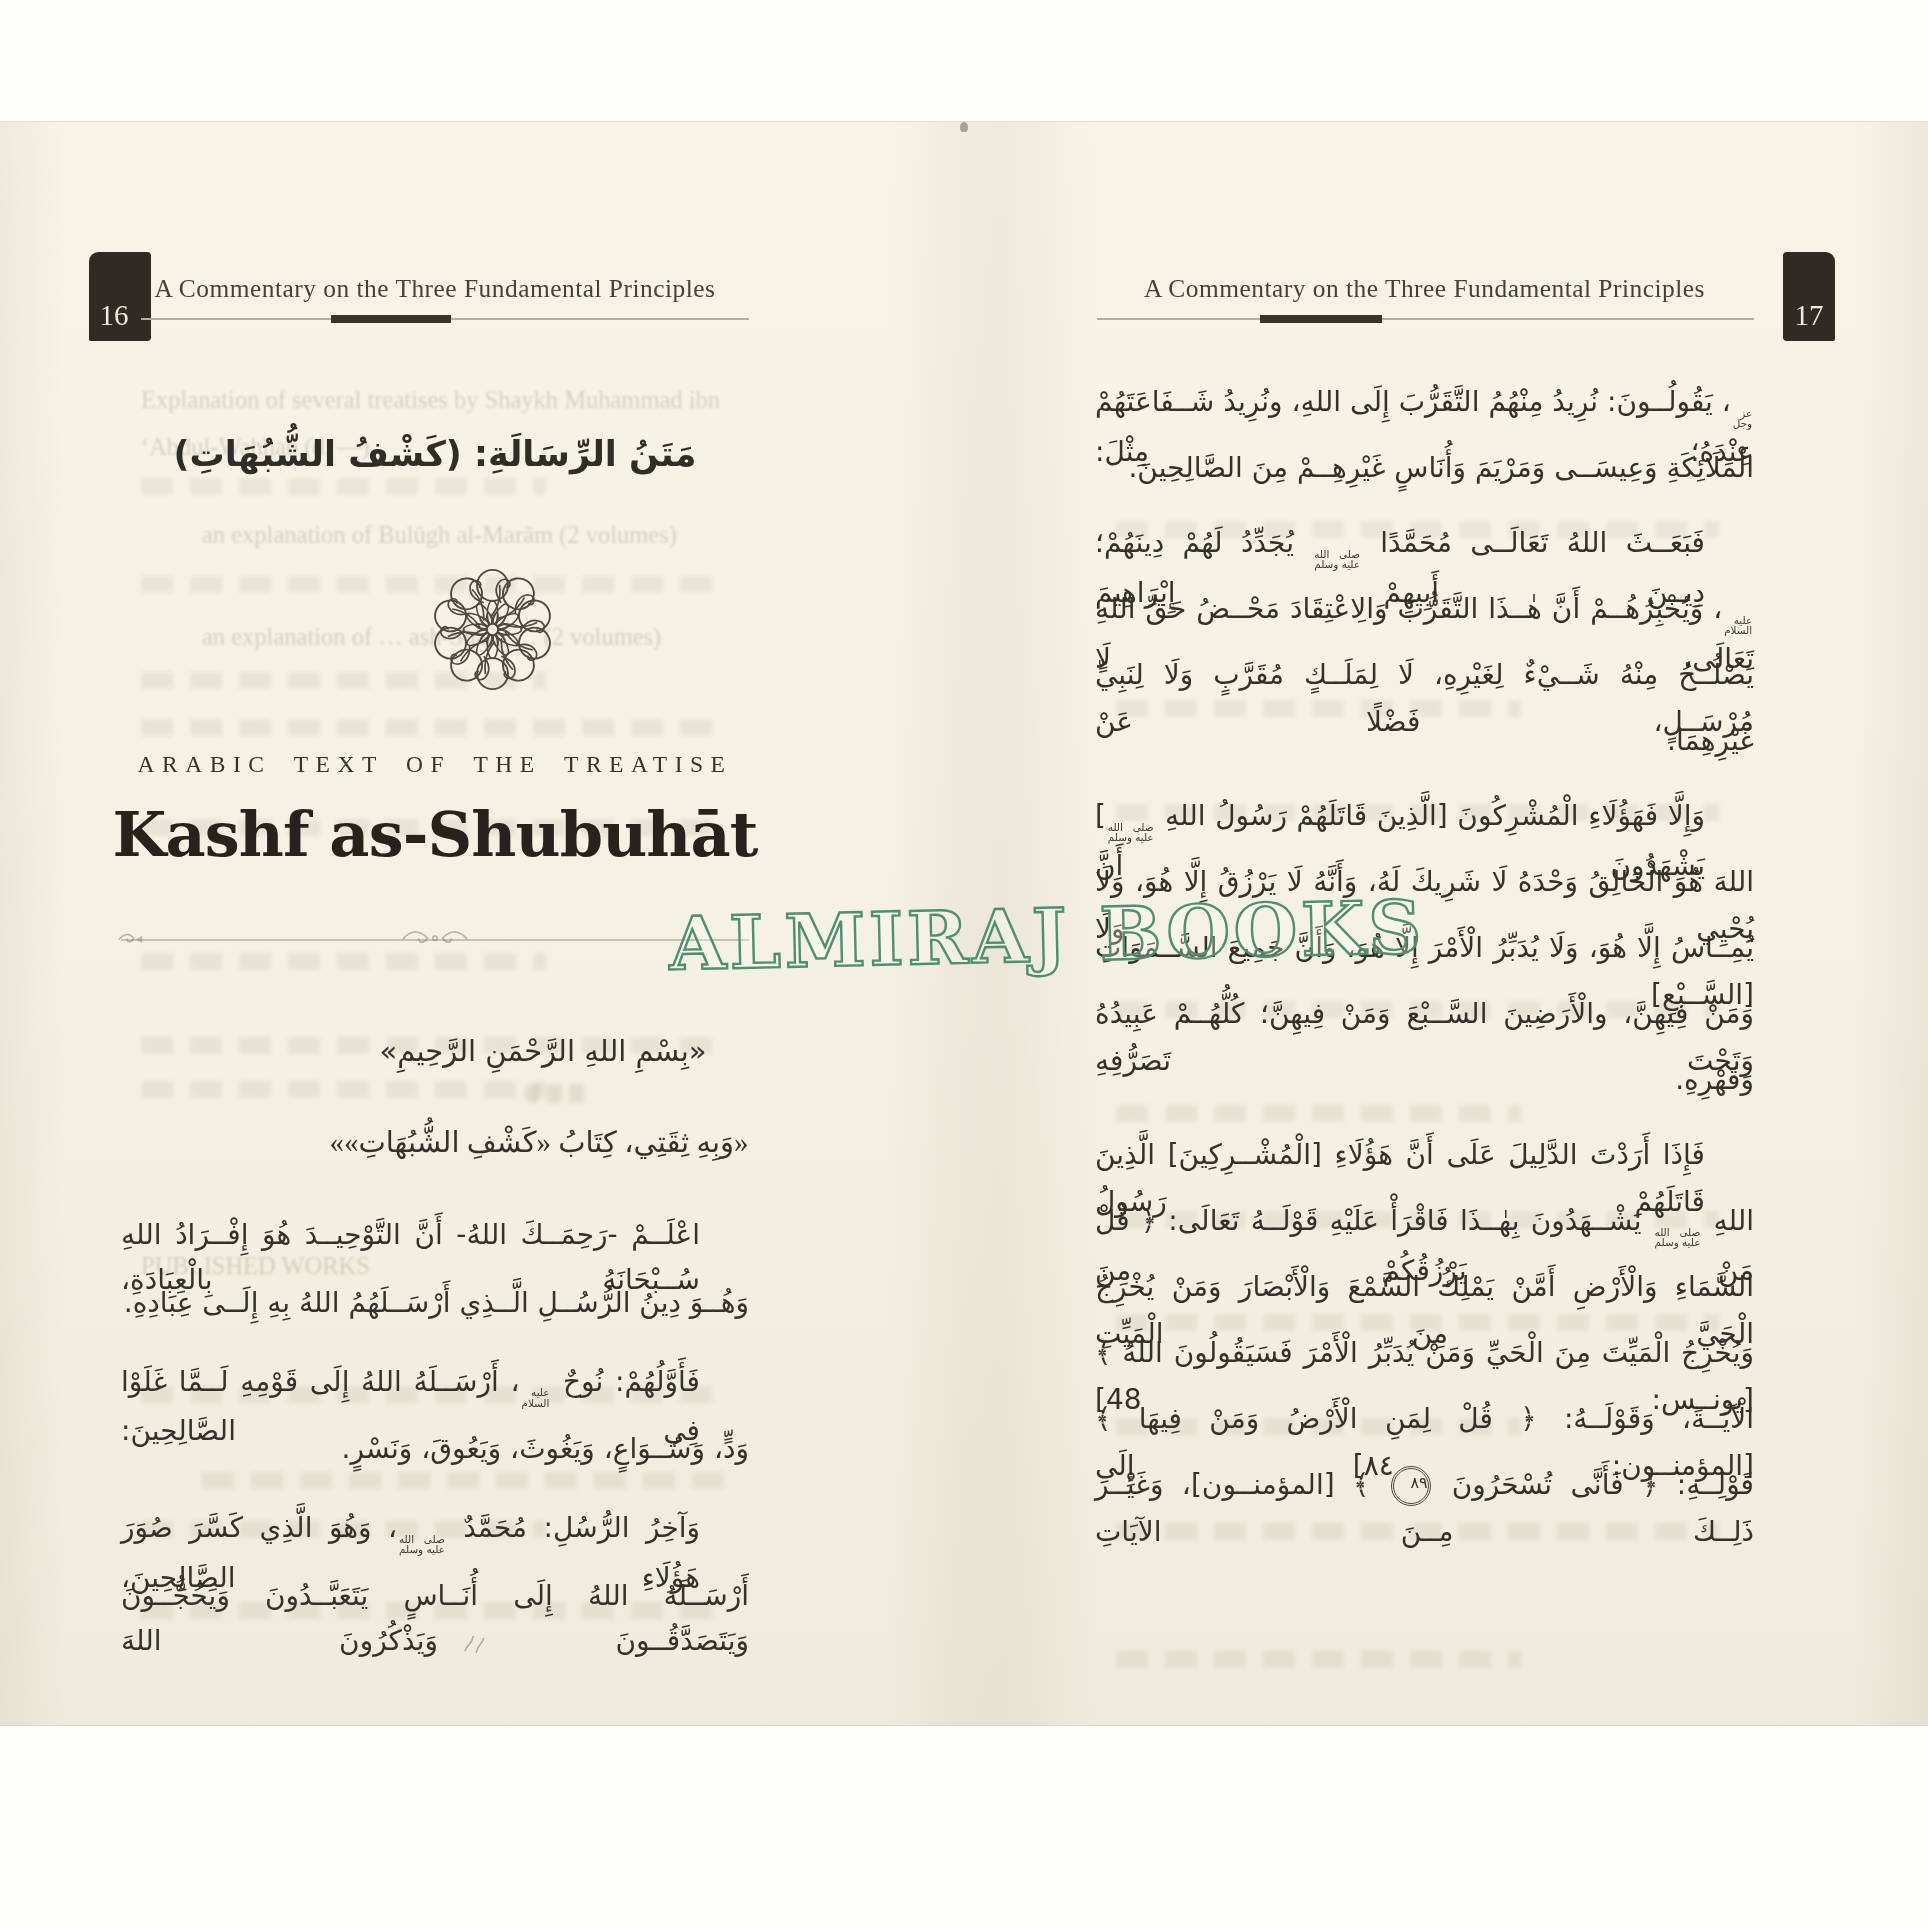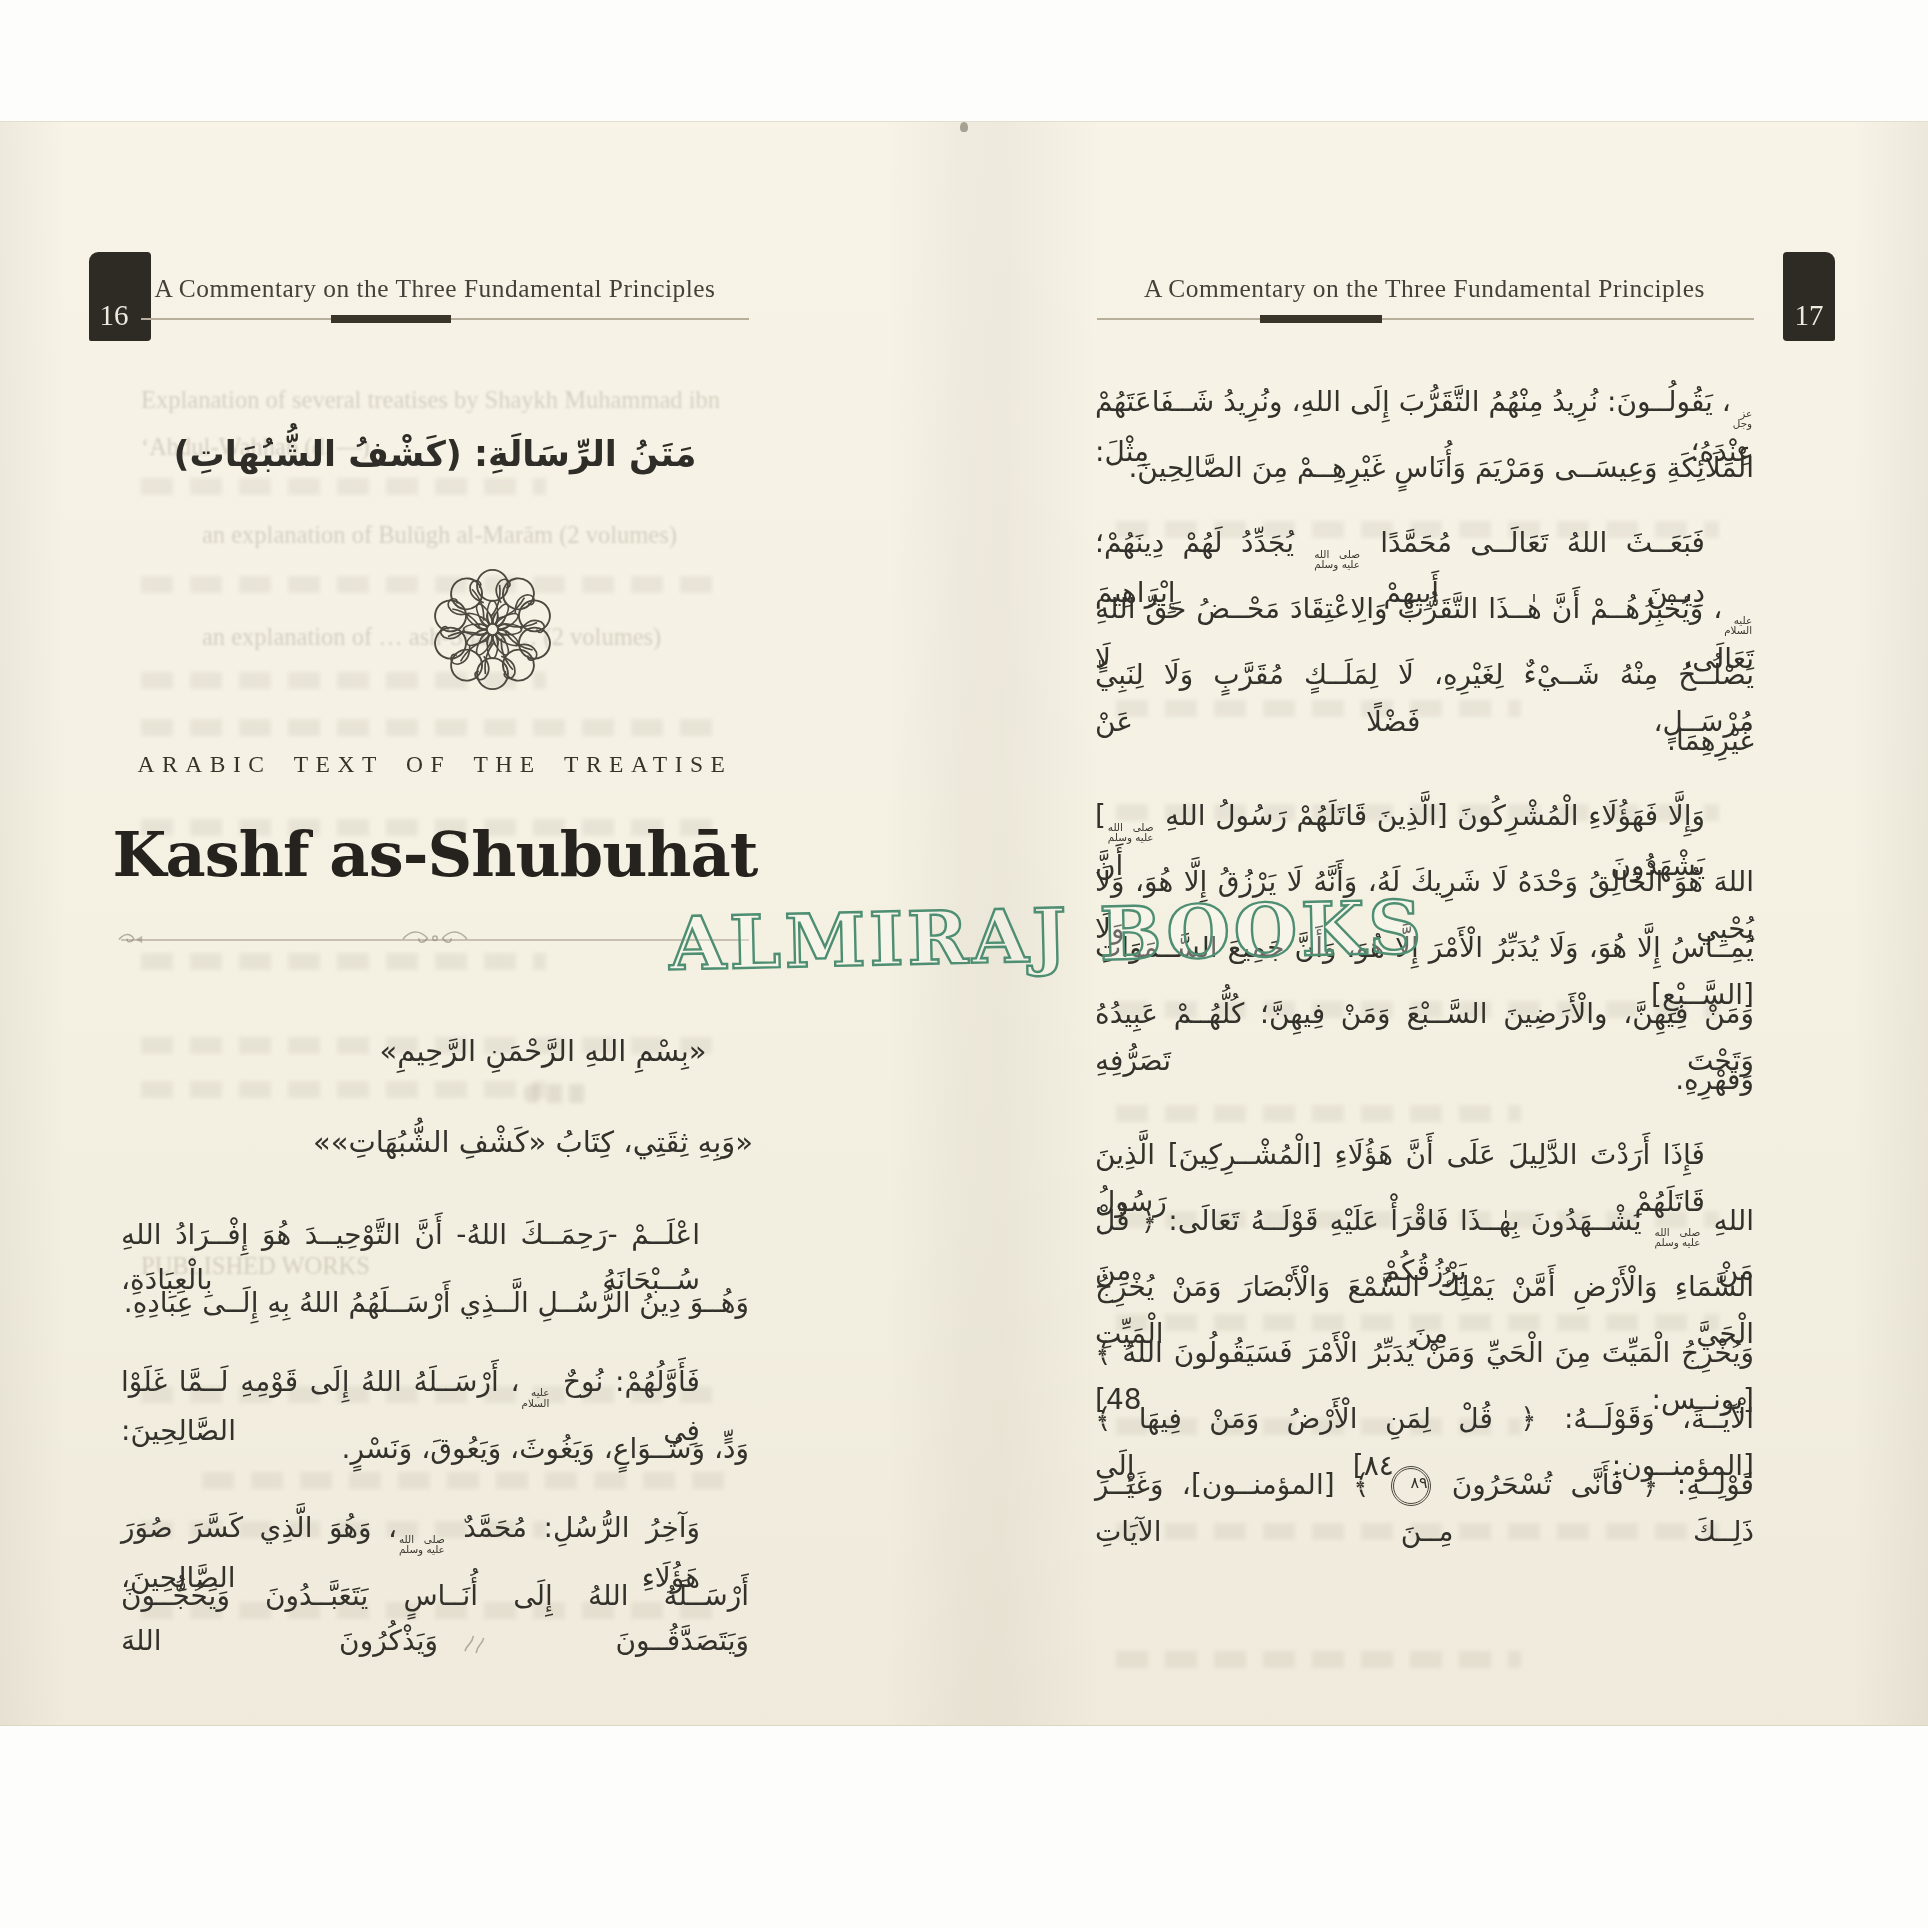--- a/index.html
+++ b/index.html
@@ -33,29 +33,29 @@
   .acc-r{left:1260px;width:122px;}
   
   .matn-title{position:absolute;left:121px;top:292px;width:628px;height:81px;line-height:81px;
         text-align:center;direction:rtl;font-family:"DejaVu Sans",sans-serif;
         font-size:35px;font-weight:700;color:#2f2d27;}
   .rosette{position:absolute;left:424px;top:439px;width:137px;height:137px;}
   .sect-head{position:absolute;left:121px;top:629px;width:628px;text-align:center;
         font-size:23.5px;letter-spacing:7.5px;word-spacing:9.4px;color:#363329;}
   .big-title{position:absolute;left:102px;top:676px;width:666px;text-align:center;
         font-family:"DejaVu Serif",serif;font-size:62px;font-weight:700;color:#26231e;
-        letter-spacing:-0.9px;margin-top:20px;}
+        letter-spacing:-0.9px;}
   .divider-line{position:absolute;left:121px;top:817px;width:628px;height:1.9px;
         background:#bab2a1;opacity:.75;}
   .divider-flourish{position:absolute;left:399px;top:804px;}
   .divider-endcurl{position:absolute;left:117px;top:808px;}
   .center-ar{position:absolute;height:58px;line-height:58px;width:628px;text-align:center;
         direction:rtl;font-family:"DejaVu Sans",sans-serif;font-size:29px;color:#33312b;}
   .basmala{left:229px;top:900px;}
-  .opening{left:219px;top:991px;}
+  .opening{left:225px;top:991px;font-family:Liberation Serif, serif;}
   .ghost-orn{position:absolute;left:524px;top:962px;width:66px;height:19px;
         background:repeating-linear-gradient(90deg,#a39d8b 0 15px,transparent 15px 22.6px);
         opacity:.22;filter:blur(1.9px);border-radius:7.5px;}
   
   .arcol{position:absolute;direction:rtl;font-family:"DejaVu Sans",sans-serif;color:#33312b;}
   .arcol-left{left:121px;top:1090px;width:628px;font-size:28px;}
   .arcol-right{left:1095px;top:256px;width:659px;font-size:28px;}
   .ar-line{position:relative;}
   .arcol-left .ar-line{height:45px;line-height:45px;margin-bottom:22.6px;}
   .arcol-right .ar-line{height:47px;line-height:47px;margin-bottom:19px;}

